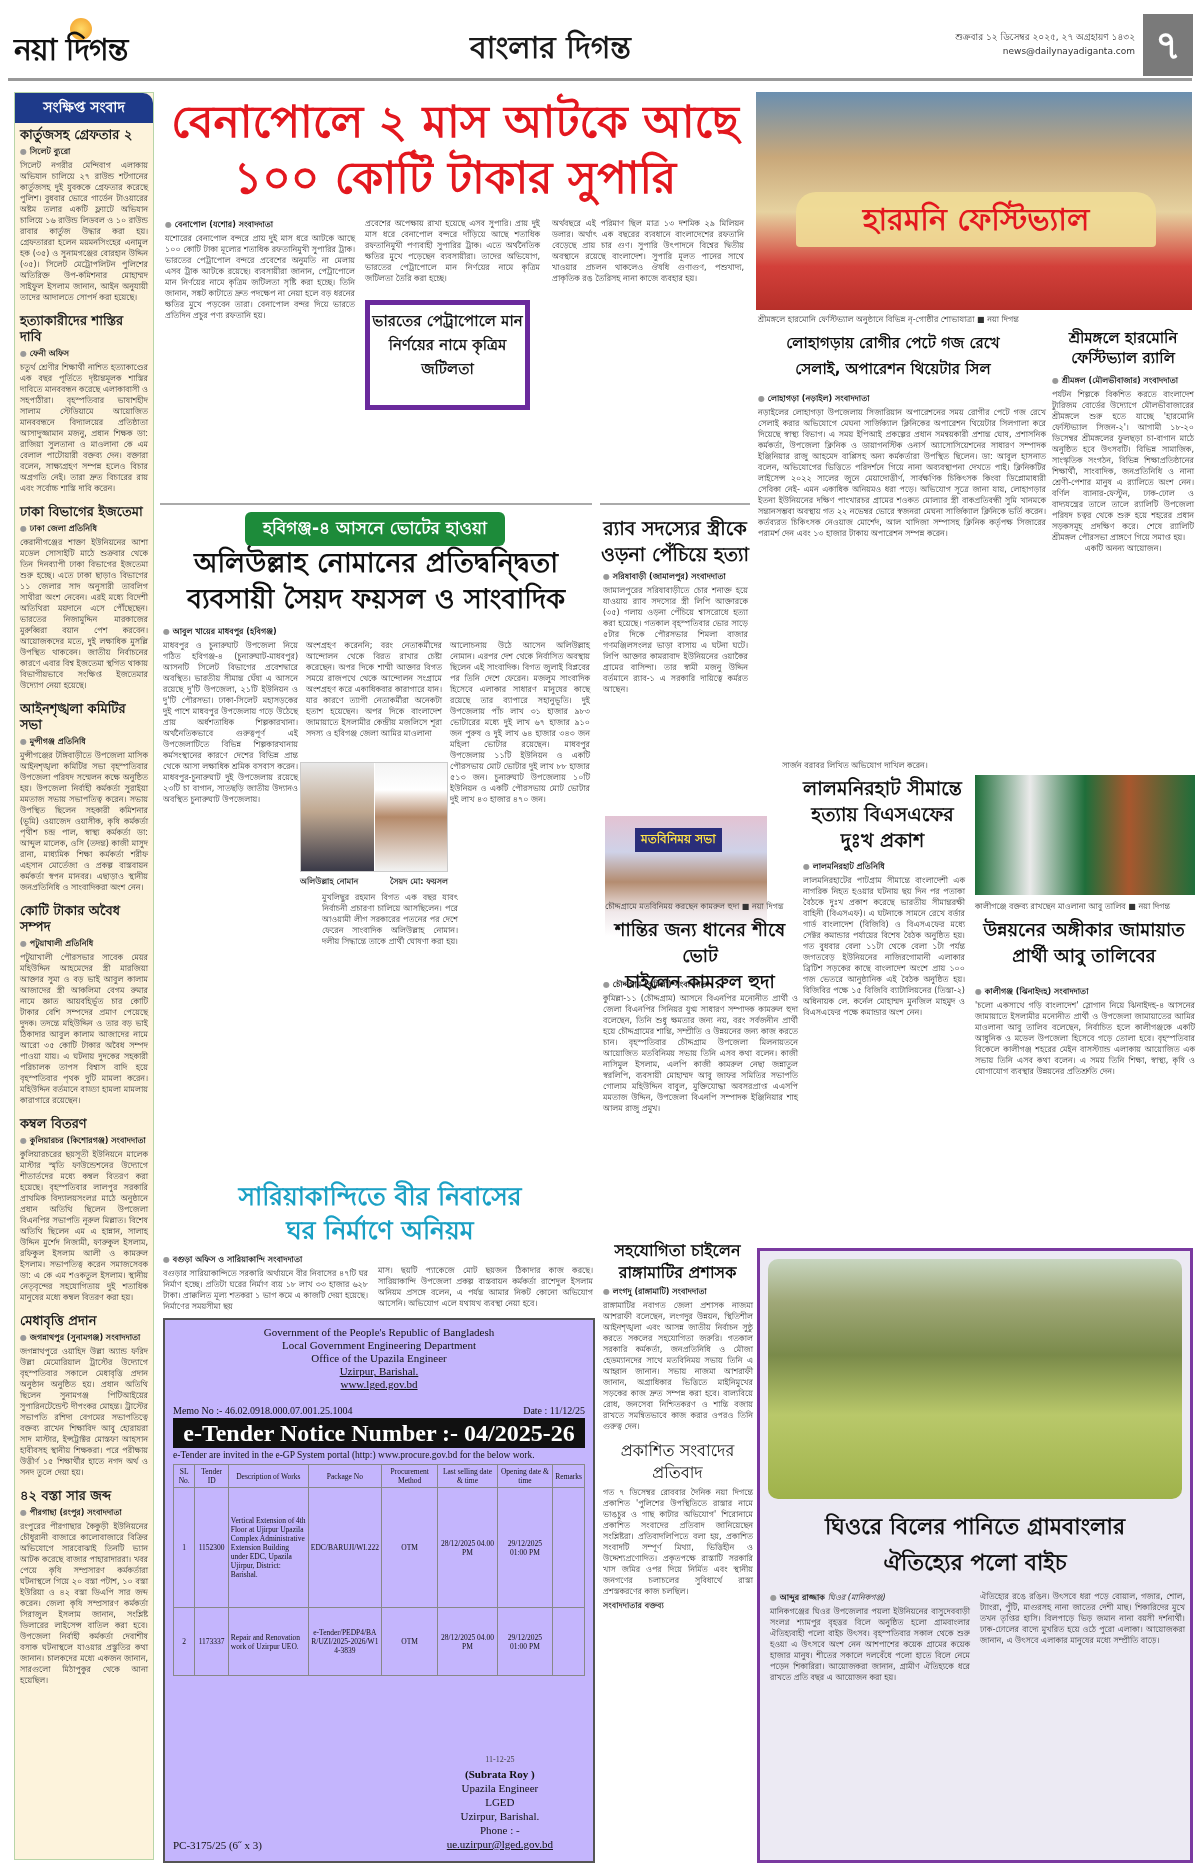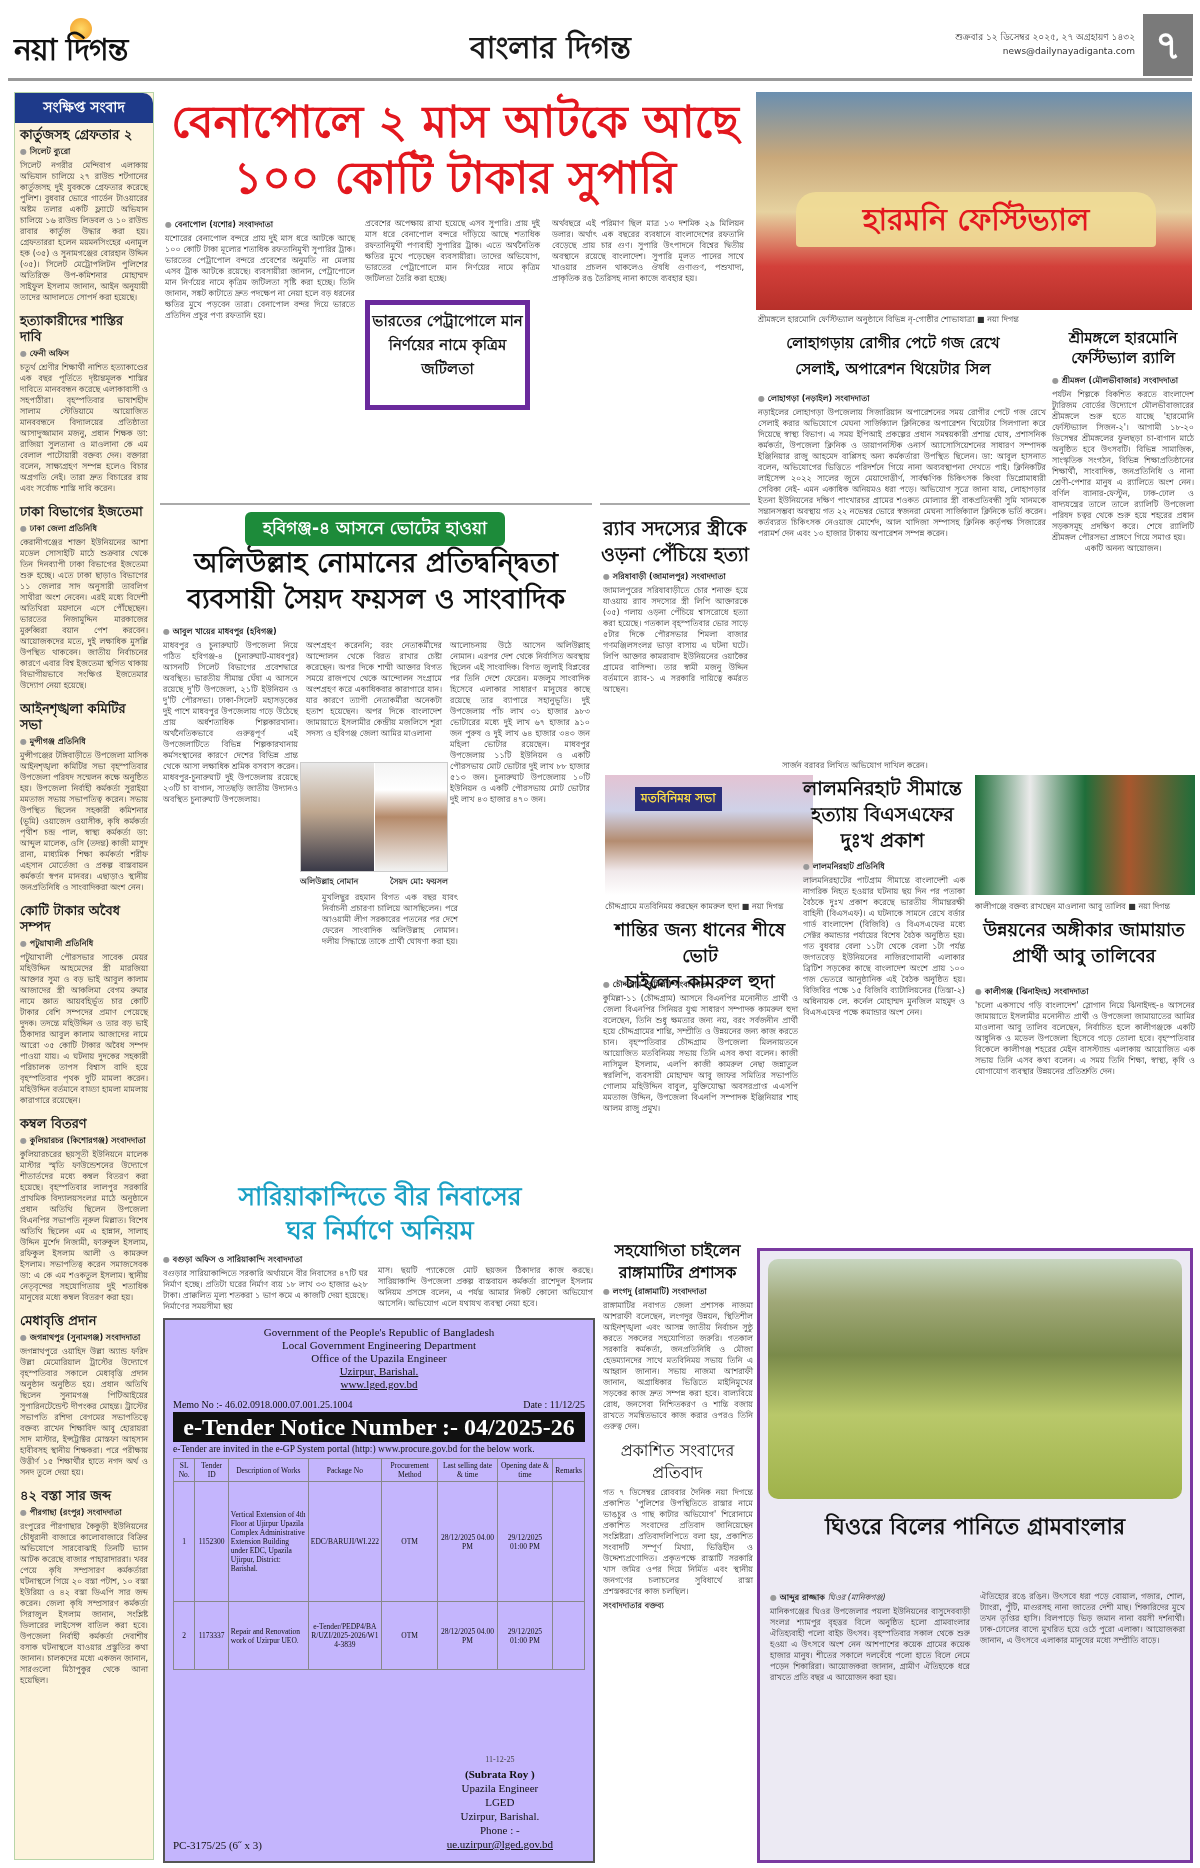--- a/index.html
+++ b/index.html
@@ -169,21 +169,21 @@
 <div class="abs hr" style="left:600px;top:503px;width:150px"></div>
 <div class="abs hl" style="left:600px;top:515px;width:150px;font-size:19px;line-height:26px">
   <div>র‌্যাব সদস্যের স্ত্রীকে</div>
   <div>ওড়না পেঁচিয়ে হত্যা</div>
 </div>
 <div class="abs" style="left:603px;top:570px;width:145px">
   <div class="byline">সরিষাবাড়ী (জামালপুর) সংবাদদাতা</div>
   <p class="body-text">জামালপুরের সরিষাবাড়ীতে চোর শনাক্ত হয়ে যাওয়ায় র‌্যাব সদস্যের স্ত্রী লিপি আক্তারকে (৩৫) গলায় ওড়না পেঁচিয়ে শ্বাসরোধে হত্যা করা হয়েছে। গতকাল বৃহস্পতিবার ভোর সাড়ে ৫টার দিকে পৌরসভার শিমলা বাজার গণমঞ্জিলসংলগ্ন ভাড়া বাসায় এ ঘটনা ঘটে। লিপি আক্তার কামরাবাদ ইউনিয়নের ওয়াকৈর গ্রামের বাসিন্দা। তার স্বামী মজনু উদ্দিন বর্তমানে র‌্যাব-১ এ সরকারি দায়িত্বে কর্মরত আছেন।</p>
 </div>
 
-<div class="abs photo" style="left:605px;top:775px;width:208px;height:120px;background:linear-gradient(180deg,#e3c3d3 0%,#cfd2e8 30%,#b48c70 55%,#f0e8ea 80%,#fff 100%)">
+<div class="abs photo" style="left:605px;top:816px;width:162px;height:120px;background:linear-gradient(180deg,#e3c3d3 0%,#cfd2e8 30%,#b48c70 55%,#f0e8ea 80%,#fff 100%)">
   <div style="position:absolute;left:30px;top:12px;background:#2a2e7a;color:#ffe24a;font-size:12px;font-weight:bold;padding:2px 6px">মতবিনিময় সভা</div>
 </div>
 <div class="abs caption" style="left:605px;top:900px;width:190px">
   <span>চৌদ্দগ্রামে মতবিনিময় করছেন কামরুল হুদা</span> ■ <span>নয়া দিগন্ত</span>
 </div>
 <div class="abs hl" style="left:600px;top:917px;width:200px;font-size:18px;line-height:26px">
   <div>শান্তির জন্য ধানের শীষে ভোট</div>
   <div>চাইলেন কামরুল হুদা</div>
 </div>
 <div class="abs" style="left:603px;top:978px;width:195px">
@@ -228,21 +228,21 @@
 </div>
 
 <div class="abs tender" style="left:163px;top:1318px;width:432px;height:545px;padding:6px 8px">
   <div style="text-align:center;font-size:11px;line-height:13px">
     <div>Government of the People's Republic of Bangladesh</div>
     <div>Local Government Engineering Department</div>
     <div>Office of the Upazila Engineer</div>
     <div style="text-decoration:underline">Uzirpur, Barishal.</div>
     <div style="text-decoration:underline">www.lged.gov.bd</div>
   </div>
-  <div style="display:flex;justify-content:space-between;font-size:10px;margin-top:8px">
+  <div style="display:flex;justify-content:space-between;font-size:10px;margin-top:14px">
     <span>Memo No :- 46.02.0918.000.07.001.25.1004</span>
     <span>Date : 11/12/25</span>
   </div>
   <div class="tender-banner">e-Tender Notice Number :- 04/2025-26</div>
   <div style="font-size:9.5px;margin-bottom:4px">e-Tender are invited in the e-GP System portal (http:) www.procure.gov.bd for the below work.</div>
   <table>
     <thead>
       <tr>
         <th>SL No.</th>
         <th>Tender ID</th>
@@ -304,20 +304,21 @@
 </div>
 <div class="abs" style="left:603px;top:1487px;width:150px">
   <p class="body-text">গত ৭ ডিসেম্বর রোববার দৈনিক নয়া দিগন্তে প্রকাশিত 'পুলিশের উপস্থিতিতে রাস্তার নামে ভাঙচুর ও গাছ কাটার অভিযোগ' শিরোনামে প্রকাশিত সংবাদের প্রতিবাদ জানিয়েছেন সংশ্লিষ্টরা। প্রতিবাদলিপিতে বলা হয়, প্রকাশিত সংবাদটি সম্পূর্ণ মিথ্যা, ভিত্তিহীন ও উদ্দেশ্যপ্রণোদিত। প্রকৃতপক্ষে রাস্তাটি সরকারি খাস জমির ওপর দিয়ে নির্মিত এবং স্থানীয় জনগণের চলাচলের সুবিধার্থে রাস্তা প্রশস্তকরণের কাজ চলছিল।</p>
   <p class="body-text" style="font-weight:bold;margin-top:3px">সংবাদদাতার বক্তব্য</p>
 </div>
 
 <div class="abs purple-box">
   <div style="position:absolute;left:8px;top:8px;width:414px;height:240px;border-radius:10px;background:linear-gradient(180deg,#c8d6c0 0%,#a0a878 18%,#7a8a4a 40%,#b9c86a 65%,#9fb24a 100%)"></div>
   <div class="hl" style="position:absolute;left:0;top:258px;width:430px;font-size:22px;line-height:36px">
     <div>ঘিওরে বিলের পানিতে গ্রামবাংলার</div>
+    <div>ঐতিহ্যের পলো বাইচ</div>
   </div>
   <div style="position:absolute;left:10px;top:340px;width:200px">
     <div class="byline"><span>আব্দুর রাজ্জাক</span> <span style="font-weight:normal;font-style:italic">ঘিওর (মানিকগঞ্জ)</span></div>
     <p class="body-text">মানিকগঞ্জের ঘিওর উপজেলার পয়লা ইউনিয়নের বাসুদেববাড়ী সংলগ্ন শ্যামপুর বৃহত্তর বিলে অনুষ্ঠিত হলো গ্রামবাংলার ঐতিহ্যবাহী পলো বাইচ উৎসব। বৃহস্পতিবার সকাল থেকে শুরু হওয়া এ উৎসবে অংশ নেন আশপাশের কয়েক গ্রামের কয়েক হাজার মানুষ। শীতের সকালে দলবেঁধে পলো হাতে বিলে নেমে পড়েন শিকারিরা। আয়োজকরা জানান, গ্রামীণ ঐতিহ্যকে ধরে রাখতে প্রতি বছর এ আয়োজন করা হয়।</p>
   </div>
   <div style="position:absolute;left:220px;top:340px;width:205px">
     <p class="body-text">ঐতিহ্যের রঙে রঙিন। উৎসবে ধরা পড়ে বোয়াল, গজার, শোল, ট্যাংরা, পুঁটি, মাগুরসহ নানা জাতের দেশী মাছ। শিকারিদের মুখে তখন তৃপ্তির হাসি। বিলপাড়ে ভিড় জমান নানা বয়সী দর্শনার্থী। ঢাক-ঢোলের বাদ্যে মুখরিত হয়ে ওঠে পুরো এলাকা। আয়োজকরা জানান, এ উৎসবে এলাকার মানুষের মধ্যে সম্প্রীতি বাড়ে।</p>
   </div>
 </div>
 

